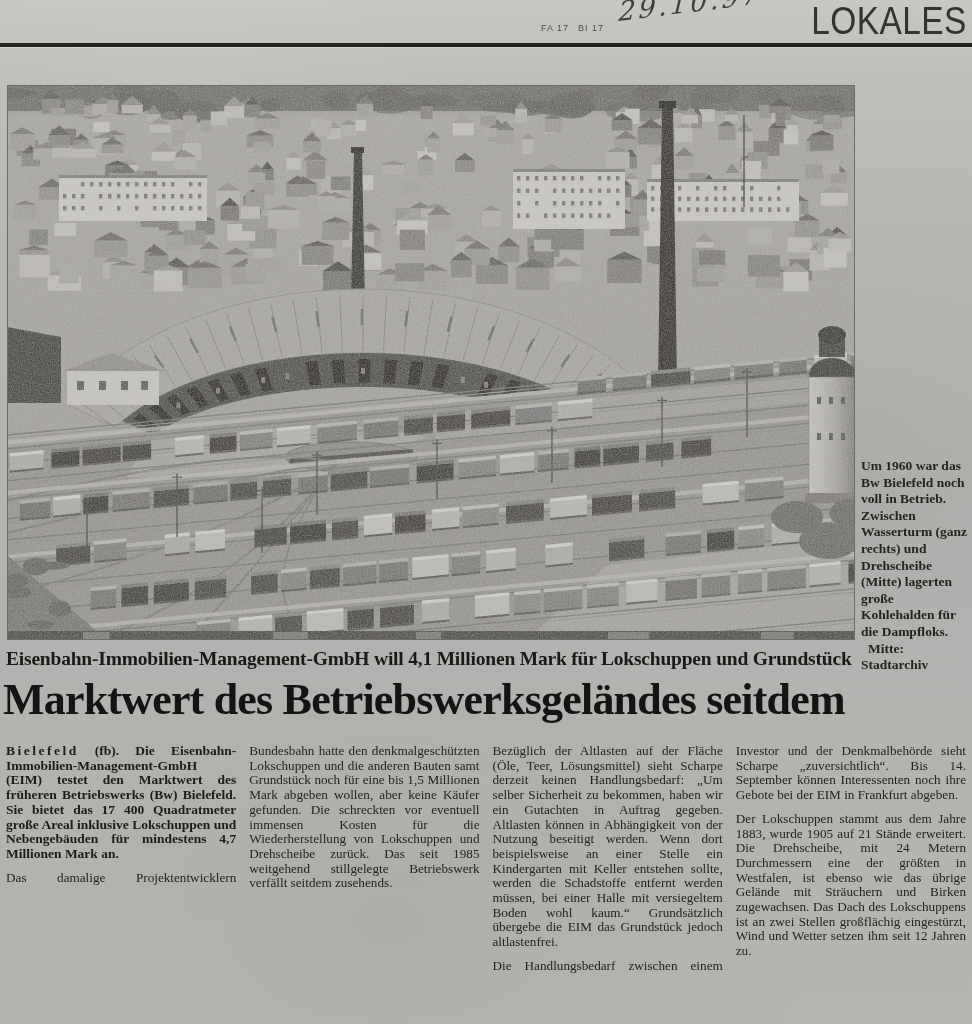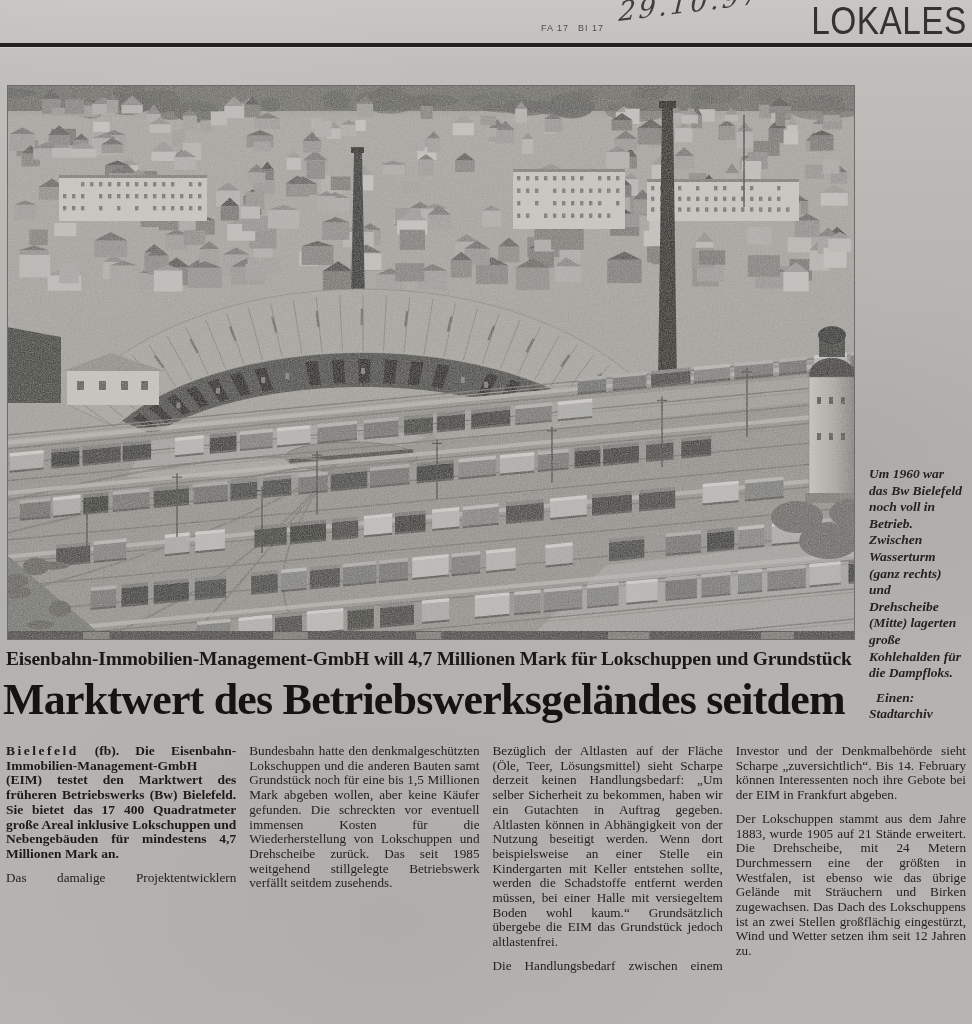--- a/index.html
+++ b/index.html
@@ -22,21 +22,21 @@
     transform:rotate(-7deg) skewX(-10deg);transform-origin:left bottom;}
   .section-title{position:absolute;right:5px;top:0px;font-family:"Liberation Sans",sans-serif;
     font-size:38px;font-weight:400;color:#343331;letter-spacing:0.5px;
     transform:scaleX(0.88);transform-origin:right top;}
   .top-rule{position:absolute;left:0;top:43px;width:972px;height:4px;background:#23221f;
     box-shadow:0 1px 0 rgba(255,255,255,0.25);}
   .photo-frame{position:absolute;left:7px;top:85px;width:848px;height:555px;background:#99978f;}
   .photo-frame svg{display:block;}
   .caption{position:absolute;left:861px;top:458px;width:109px;
     font-size:13.5px;font-weight:700;line-height:1.23;color:#242320;}
-  .caption p{margin:8px;font-style:italic;}
+  .caption p{margin:0;}
   .caption .credit{text-indent:7px;}
   .kicker{position:absolute;left:6px;top:648px;width:962px;white-space:nowrap;
     font-size:19.5px;font-weight:700;color:#1a1917;letter-spacing:-0.2px;}
   .headline{position:absolute;left:3px;top:674px;width:968px;white-space:nowrap;
     font-size:44px;font-weight:700;color:#151412;letter-spacing:-0.8px;
     transform:scaleX(1.0);transform-origin:left;}
   .columns{position:absolute;left:6px;top:744px;width:960px;height:280px;
     display:flex;gap:13px;overflow:hidden;}
   .col{flex:1;min-width:0;font-size:13.2px;line-height:14.7px;color:#232220;
     text-align:justify;hyphens:auto;-webkit-hyphens:auto;overflow-wrap:break-word;}
@@ -1147,35 +1147,35 @@
         <rect x="601.013216502505" y="547" width="41.56487880068127" height="7" fill="#8d8b86" opacity="0.7"></rect>
         <rect x="753.8360061002131" y="547" width="32.877263141273176" height="7" fill="#8d8b86" opacity="0.7"></rect>
       </g>
     <rect x="0" y="0" width="848" height="555" filter="url(#grain)" opacity="0.42"></rect>
     <rect x="0.5" y="0.5" width="847" height="554" fill="none" stroke="#6d6c68" stroke-width="1"></rect>
   </svg>
 </div>
 
 <div class="caption">
   <p>Um 1960 war das Bw Bielefeld noch voll in Betrieb. Zwischen Wasserturm (ganz rechts) und Drehscheibe (Mitte) lagerten große Kohlehalden für die Dampfloks.</p>
-  <p class="credit">Einen: Stadtarchiv</p>
+  <p class="credit">Mitte: Stadtarchiv</p>
 </div>
 
-<div class="kicker">Eisenbahn-Immobilien-Management-GmbH will 4,7 Millionen Mark für Lokschuppen und Grundstück</div>
+<div class="kicker">Eisenbahn-Immobilien-Management-GmbH will 4,1 Millionen Mark für Lokschuppen und Grundstück</div>
 <h1 class="headline" style="margin:0;">Marktwert des Betriebswerksgeländes seitdem</h1>
 
 <div class="columns">
   <div class="col">
       <p class="lead"><span class="dateline">Bielefeld</span> (fb). Die Eisenbahn-Immobilien-Management-GmbH (EIM) testet den Marktwert des früheren Betriebswerks (Bw) Bielefeld. Sie bietet das 17 400 Quadratmeter große Areal inklusive Lokschuppen und Nebengebäuden für mindestens 4,7 Millionen Mark an.</p>
       <p class="stretch">Das damalige Projektentwicklern</p>
     </div>
   <div class="col">
       <p>Bundesbahn hatte den denkmalgeschützten Lokschuppen und die anderen Bauten samt Grundstück noch für eine bis 1,5 Millionen Mark abgeben wollen, aber keine Käufer gefunden. Die schreckten vor eventuell immensen Kosten für die Wiederherstellung von Lokschuppen und Drehscheibe zurück. Das seit 1985 weitgehend stillgelegte Betriebswerk verfällt seitdem zusehends.</p>
     </div>
   <div class="col">
       <p>Bezüglich der Altlasten auf der Fläche (Öle, Teer, Lösungsmittel) sieht Scharpe derzeit keinen Handlungsbedarf: „Um selber Sicherheit zu bekommen, haben wir ein Gutachten in Auftrag gegeben. Altlasten können in Abhängigkeit von der Nutzung beseitigt werden. Wenn dort beispielsweise an einer Stelle ein Kindergarten mit Keller entstehen sollte, werden die Schadstoffe entfernt werden müssen, bei einer Halle mit versiegeltem Boden wohl kaum.“ Grundsätzlich übergebe die EIM das Grundstück jedoch altlastenfrei.</p>
       <p class="stretch">Die Handlungsbedarf zwischen einem</p>
     </div>
   <div class="col">
-      <p>Investor und der Denkmalbehörde sieht Scharpe „zuversichtlich“. Bis 14. February können Interessenten noch ihre Gebote bei der EIM in Frankfurt abgeben.</p>
+      <p>Investor und der Denkmalbehörde sieht Scharpe „zuversichtlich“. Bis 14. September können Interessenten noch ihre Gebote bei der EIM in Frankfurt abgeben.</p>
       <p>Der Lokschuppen stammt aus dem Jahre 1883, wurde 1905 auf 21 Stände erweitert. Die Drehscheibe, mit 24 Metern Durchmessern eine der größten in Westfalen, ist ebenso wie das übrige Gelände mit Sträuchern und Birken zugewachsen. Das Dach des Lokschuppens ist an zwei Stellen großflächig eingestürzt, Wind und Wetter setzen ihm seit 12 Jahren zu.</p>
     </div>
 </div>
 
 </body></html>

